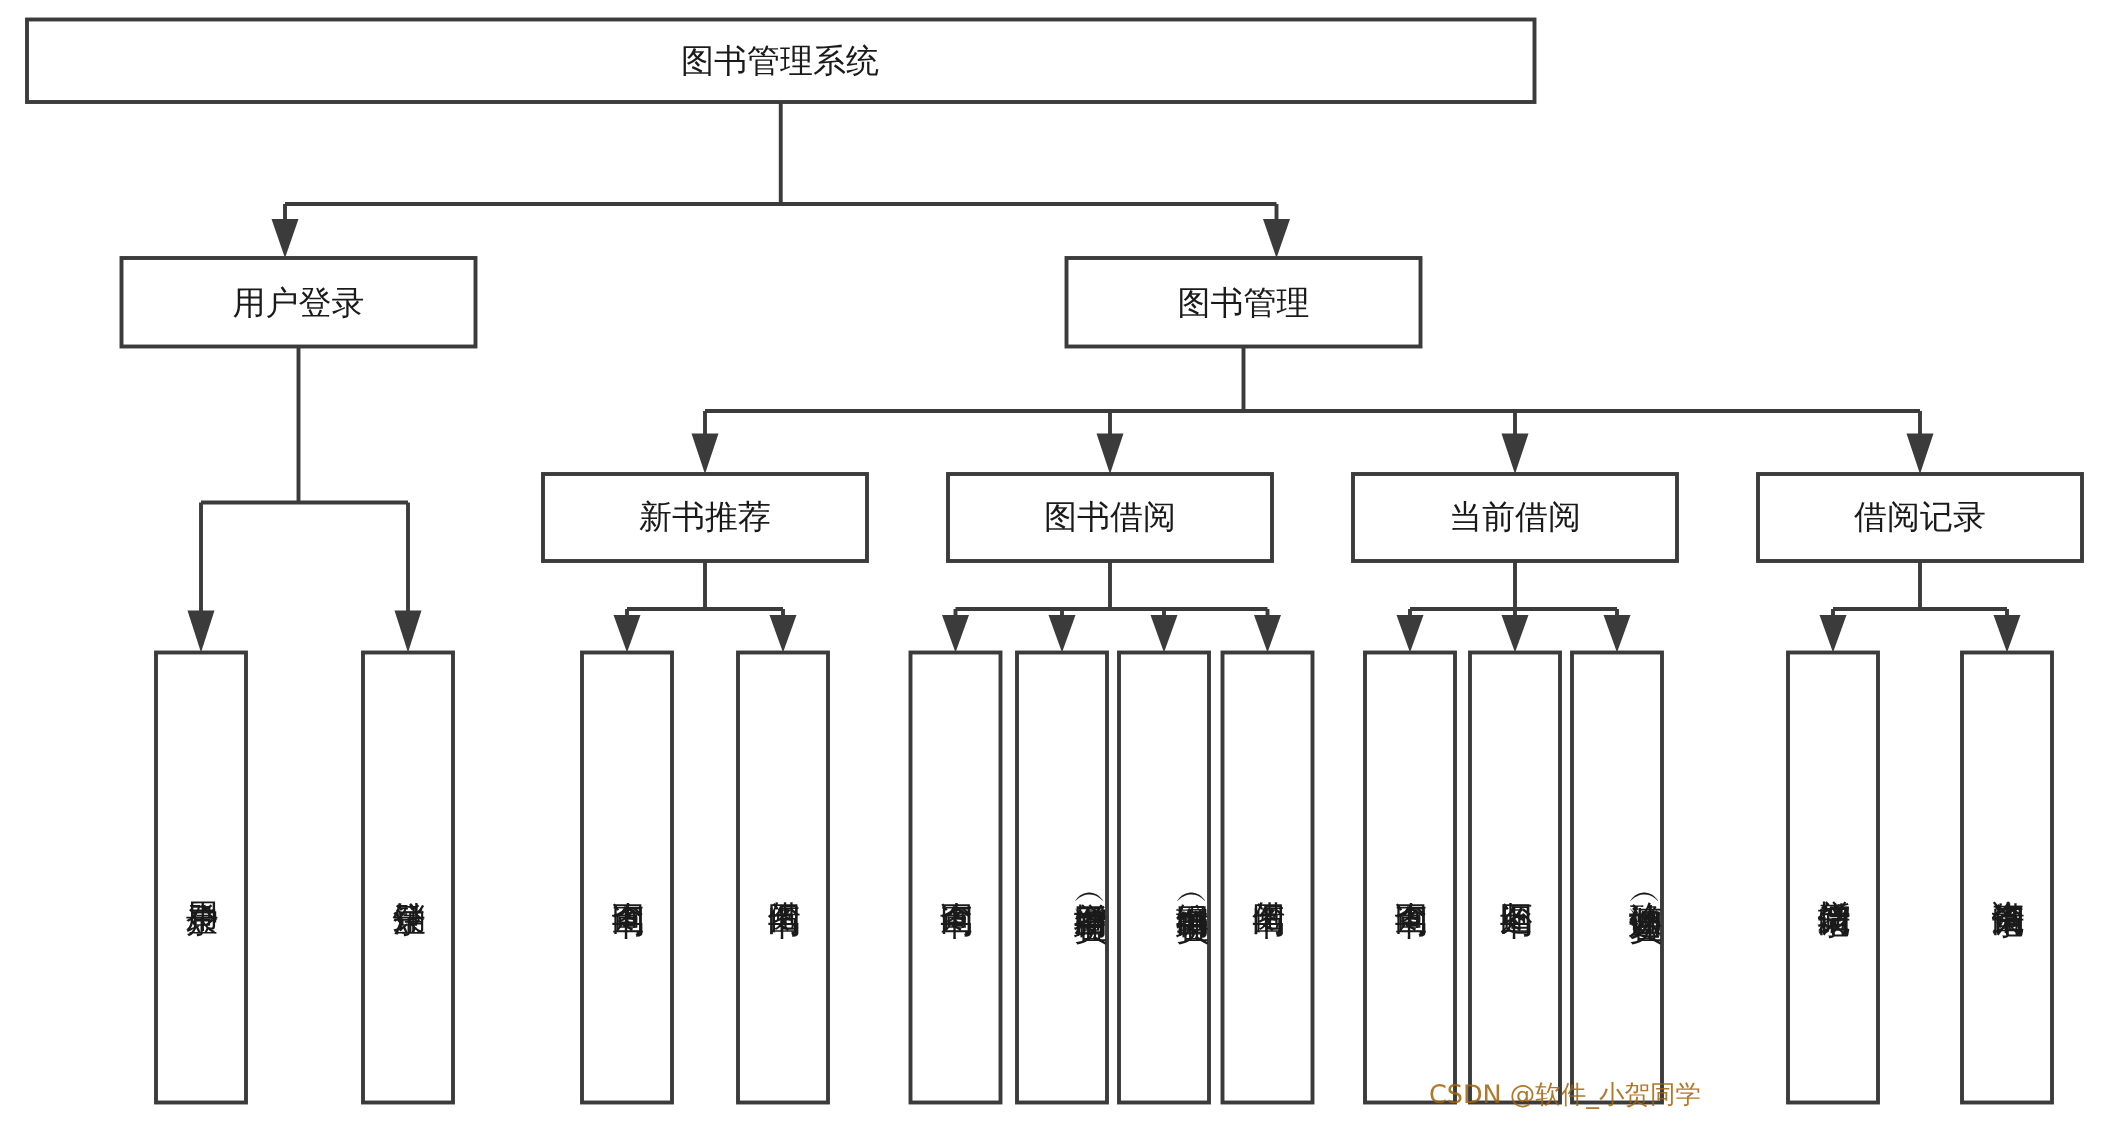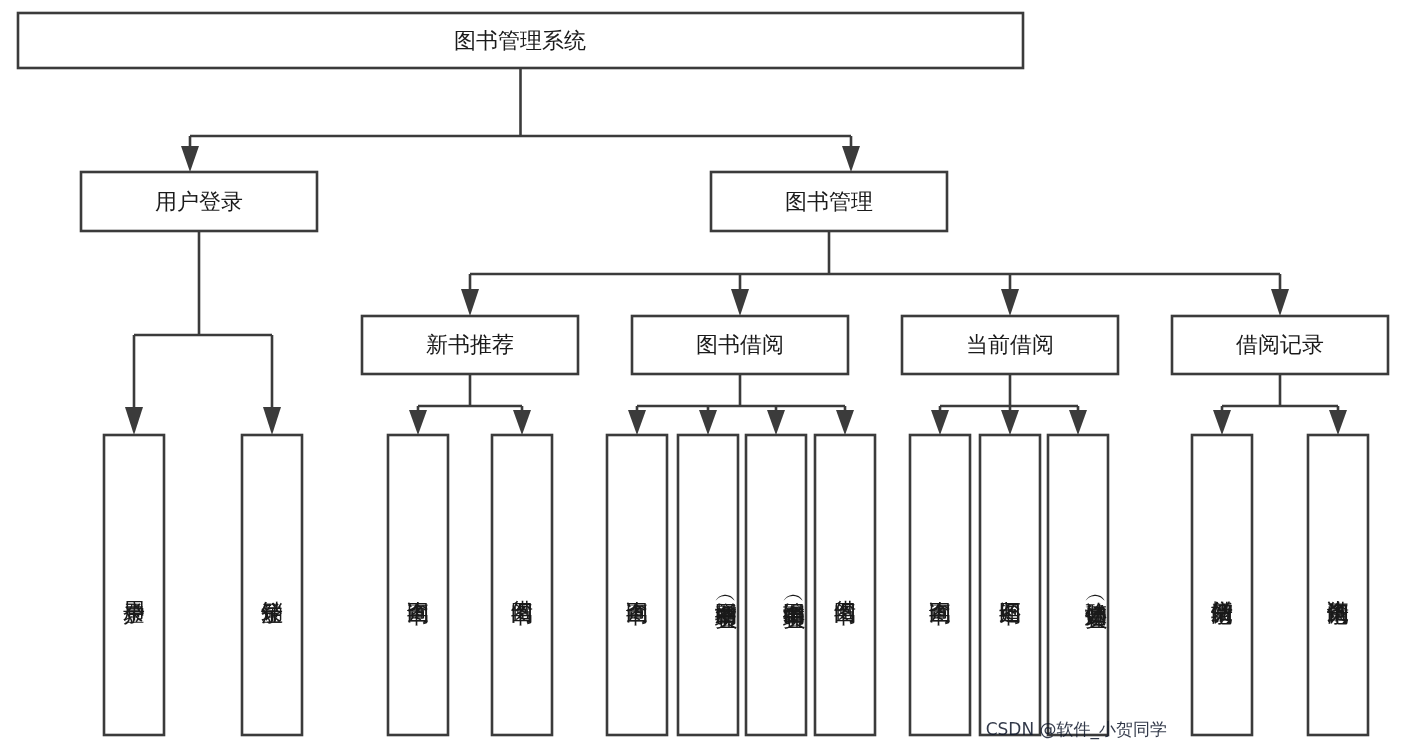--- a/index.html
+++ b/index.html
@@ -11,21 +11,20 @@
     width: 1405px;
     height: 747px;
     font-family: "DejaVu Sans", "Liberation Sans", sans-serif;
     overflow: hidden;
   }
   #diagram-root {
     position: relative;
     width: 1144px;
     height: 747px;
     background: #ffffff;
-    padding-left: 33px;
   }
   svg#flow-svg {
     position: absolute;
     left: 0;
     top: 0;
     width: 1405px;
     height: 747px;
     display: block;
   }
   .node-box {
@@ -62,21 +61,21 @@
     text-align: center;
     white-space: nowrap;
     pointer-events: none;
   }
   .watermark {
     position: absolute;
     right: 10px;
     bottom: 6px;
     font-family: "DejaVu Sans", "Liberation Sans", sans-serif;
     font-size: 17px;
-    color: #0f172a;
+    color: #a16207;
     white-space: nowrap;
     opacity: 0.85;
   }
 </style>
 </head>
 <body>
 
 <div id="diagram-root">
 
   <svg id="flow-svg" viewBox="0 0 1405 747" xmlns="http://www.w3.org/2000/svg">

